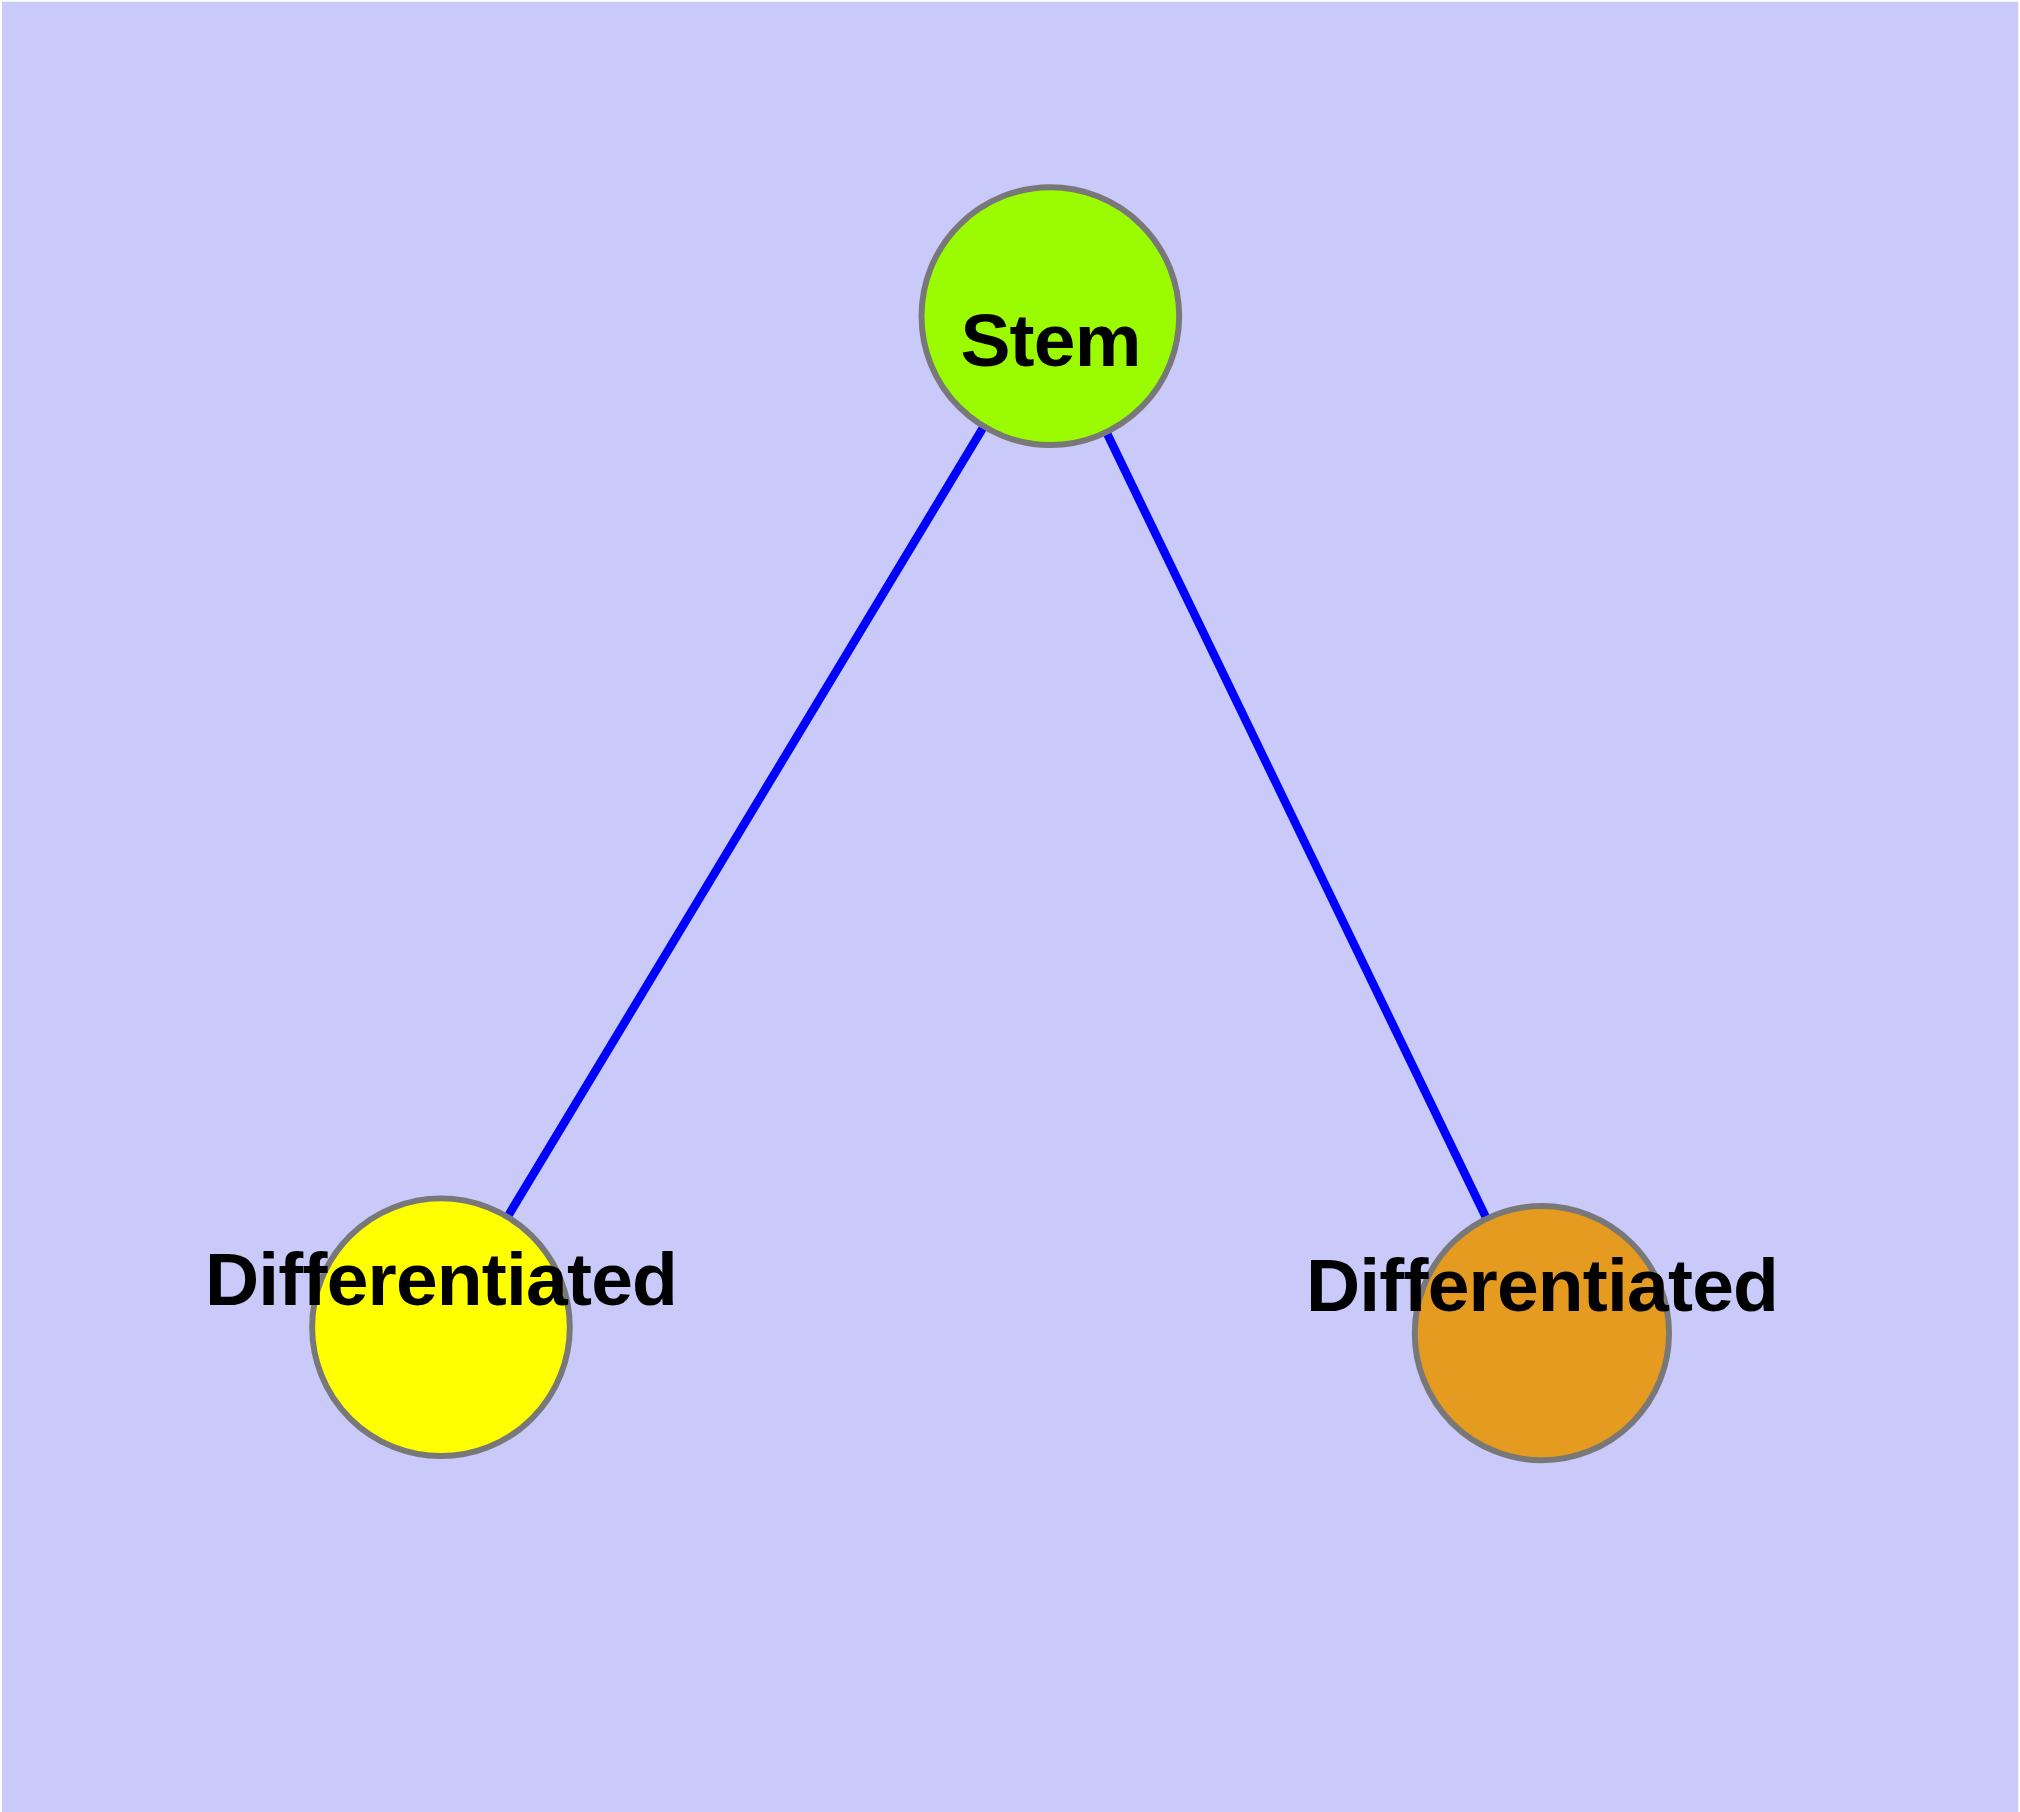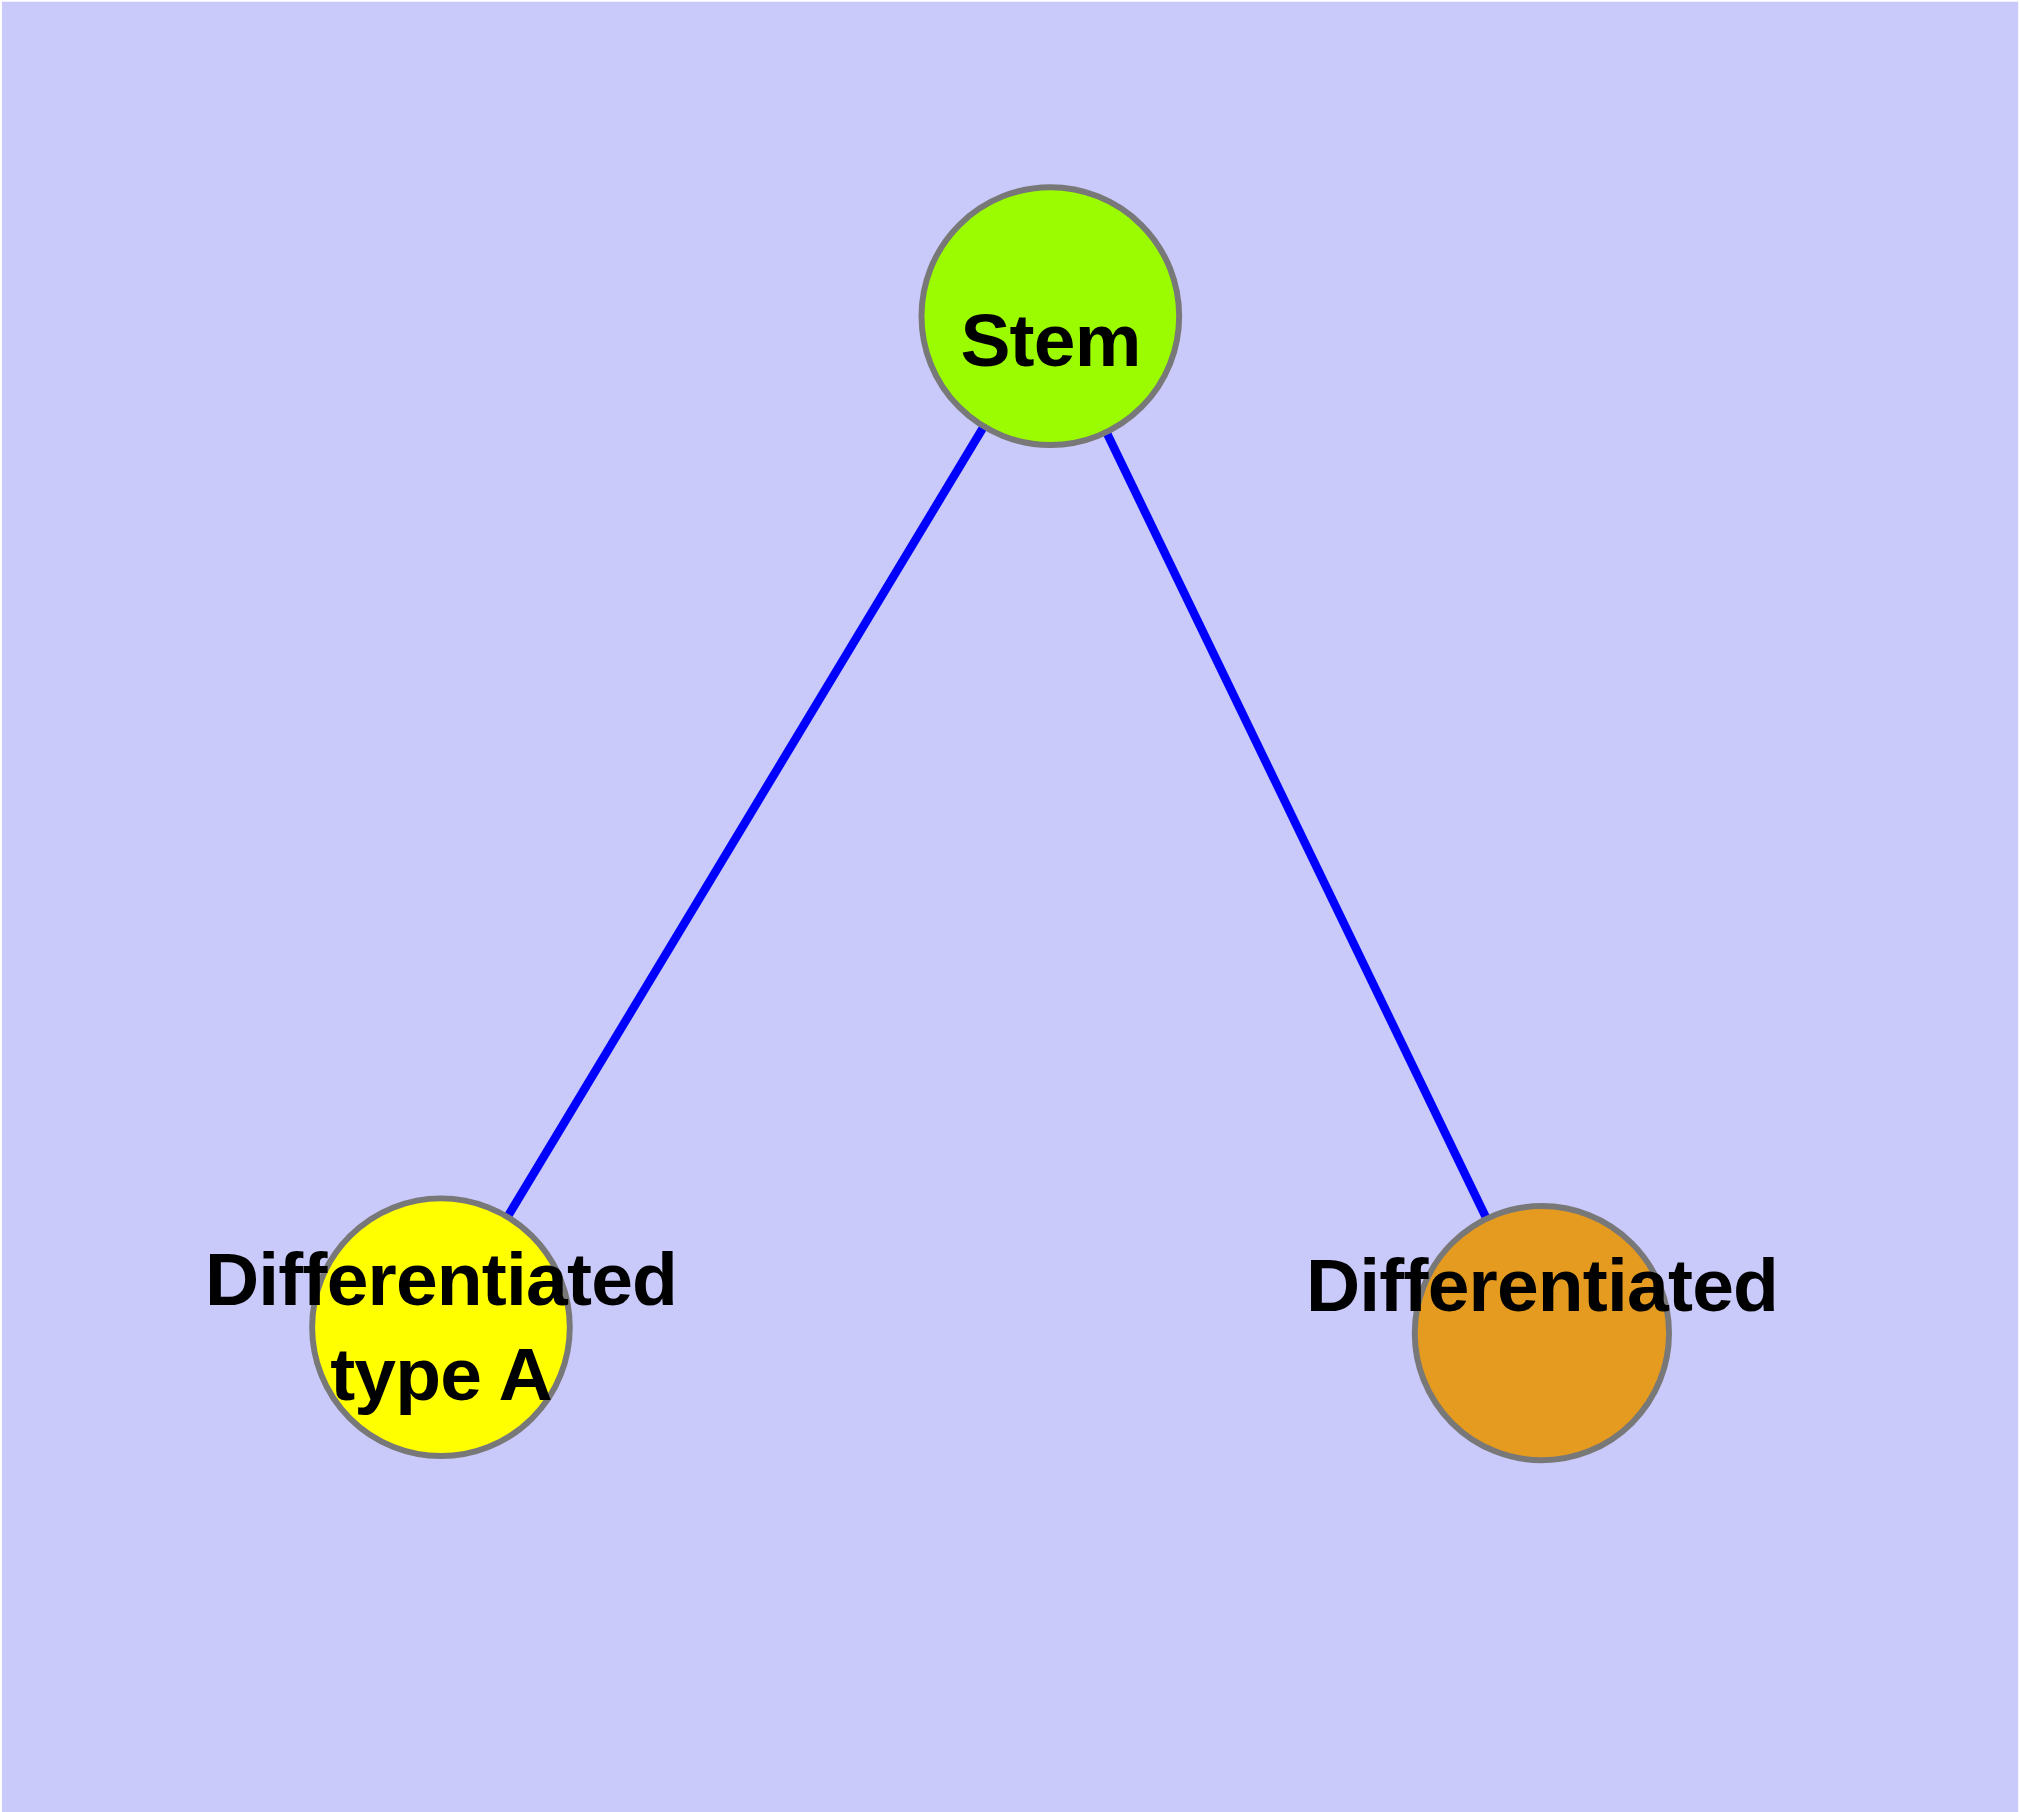--- a/index.html
+++ b/index.html
@@ -60,21 +60,20 @@
     <circle class="node" cx="520" cy="1566" r="152" fill="#FFFF00"></circle>
     <circle class="node" cx="1819" cy="1573" r="150" fill="#E49B20"></circle>
   </svg>
 
   <div class="node-label" style="left: 796px; top: 269px; width: 509px; margin-top: 24px;">
     <span>Stem</span>
   </div>
 
   <div class="node-label" style="left: 17px; top: 1232px; width: 848px;">
     <span>Differentiated</span>
-    <span>type A</span>
   </div>
 
   <div class="node-label" style="left: 1118px; top: 1238px; width: 848px;">
     <span>Differentiated</span>
   </div>
 
 </div>
 
 
 </body></html>

